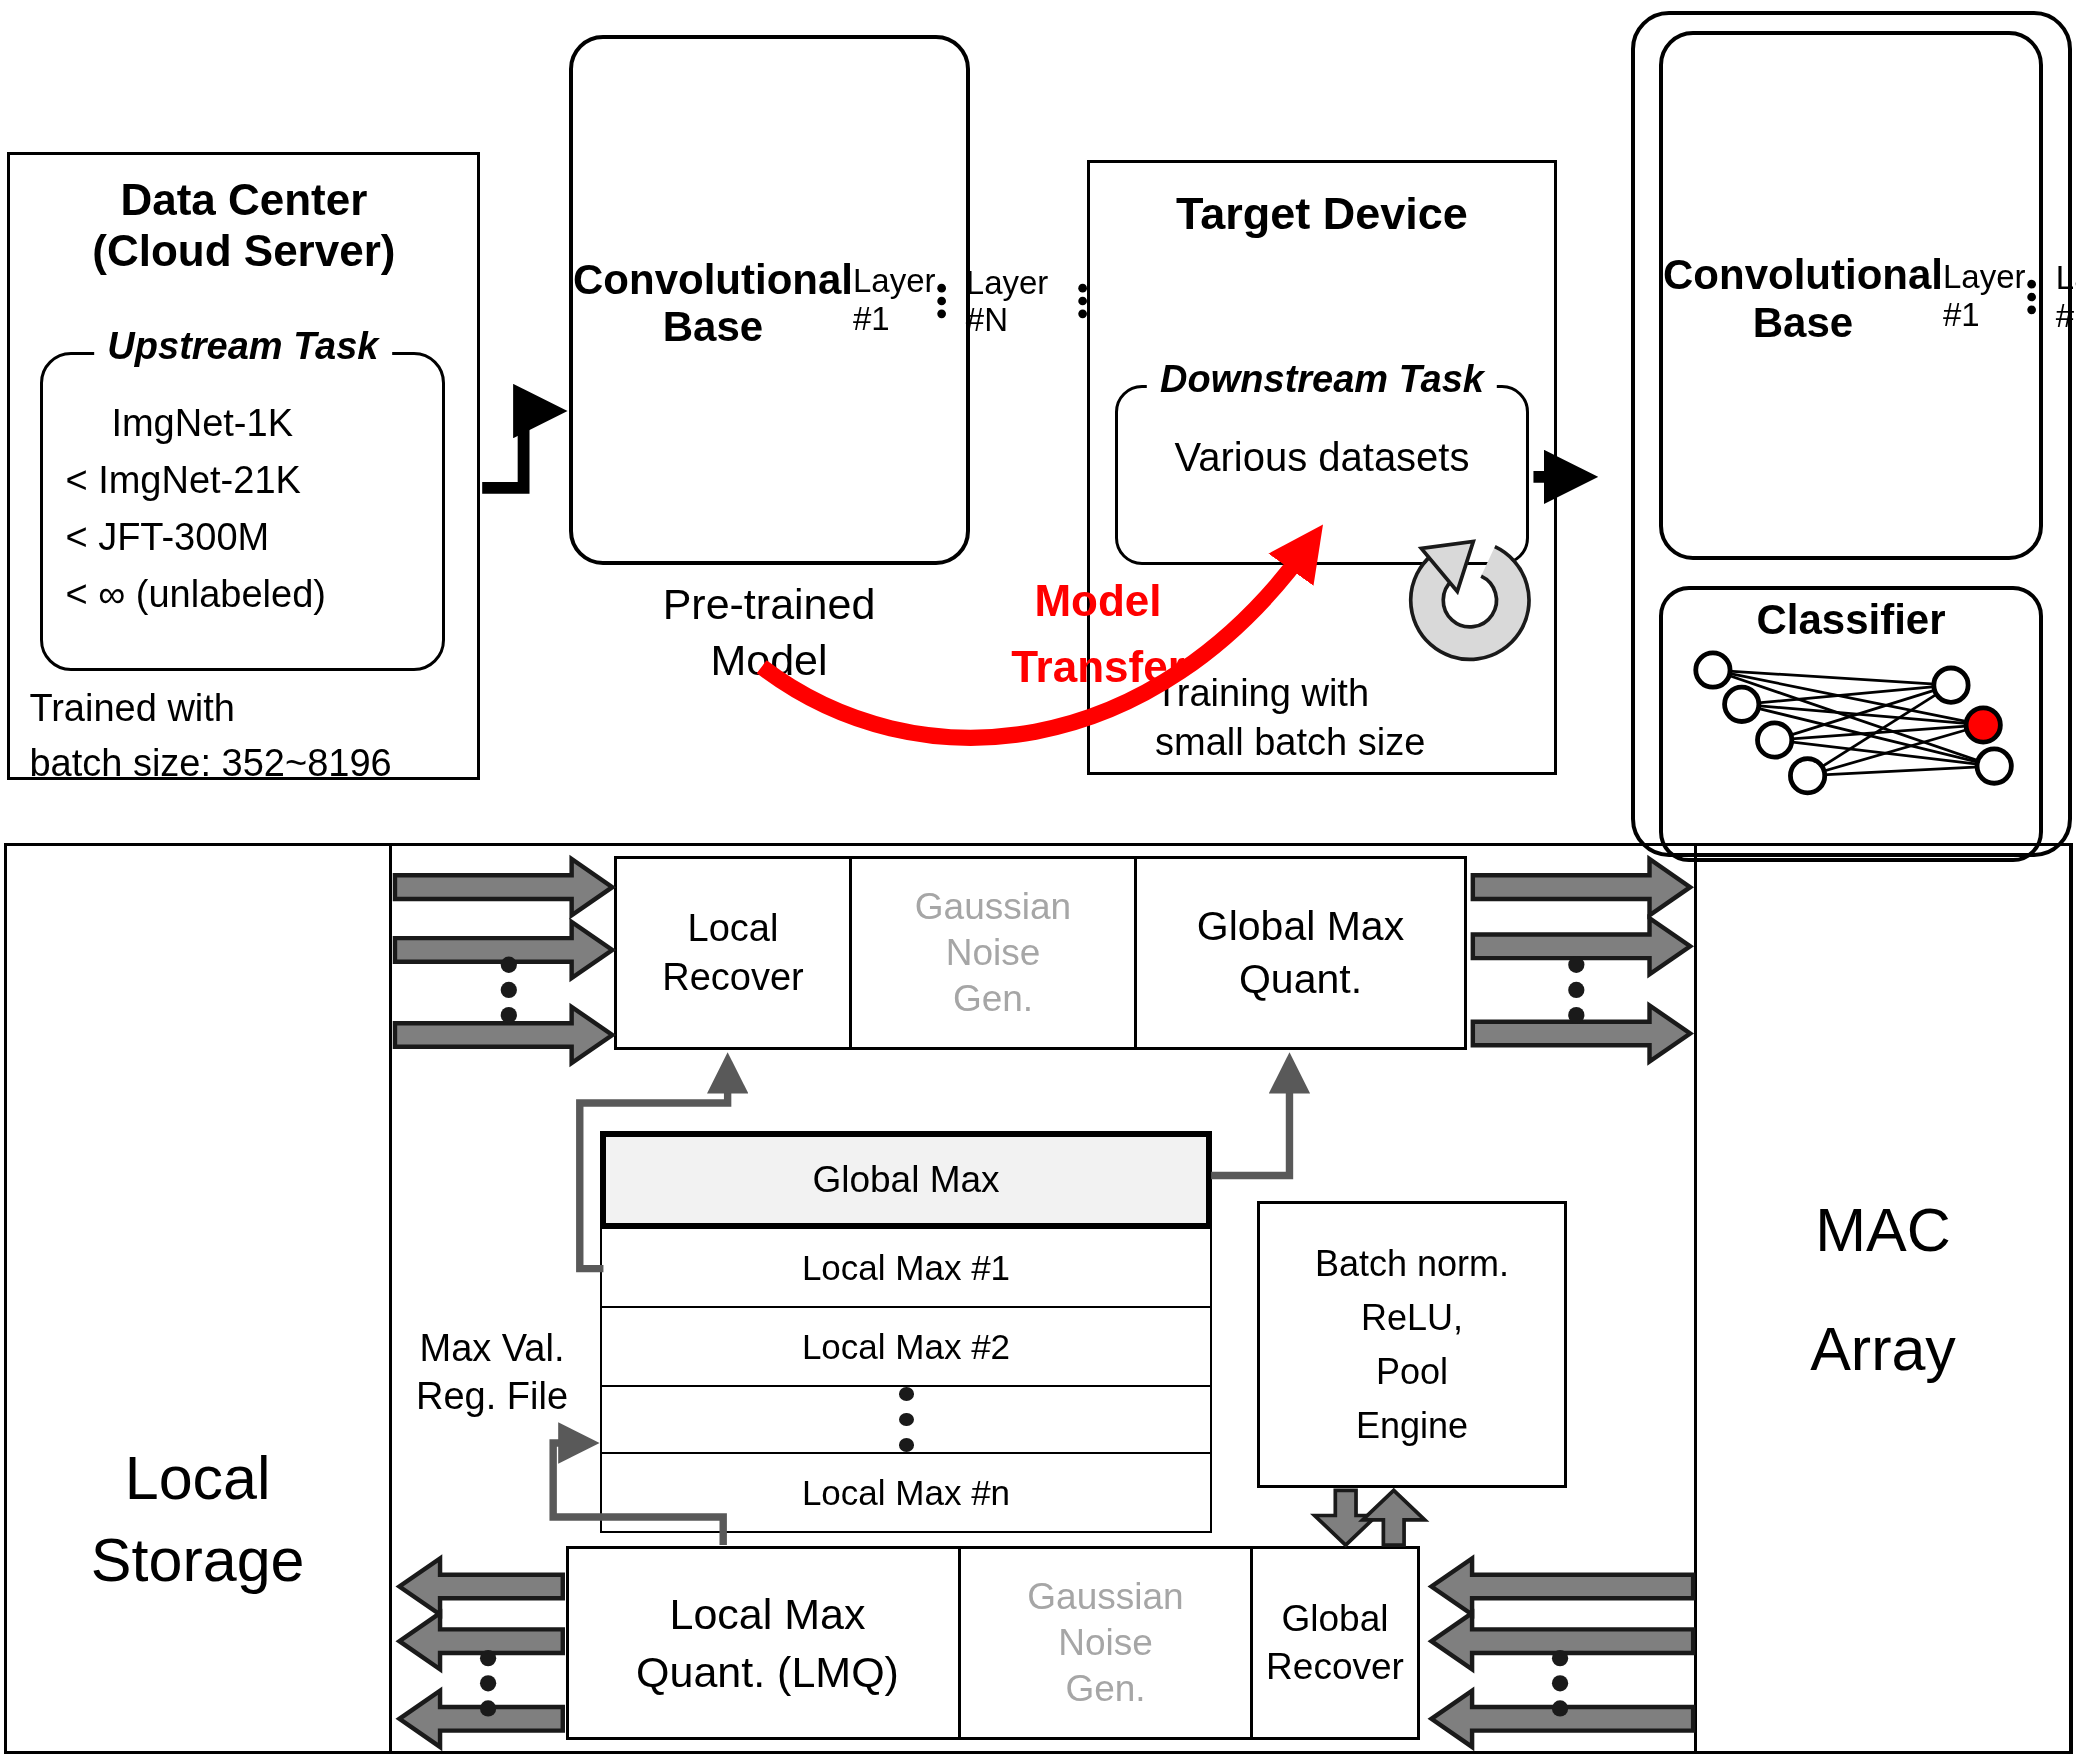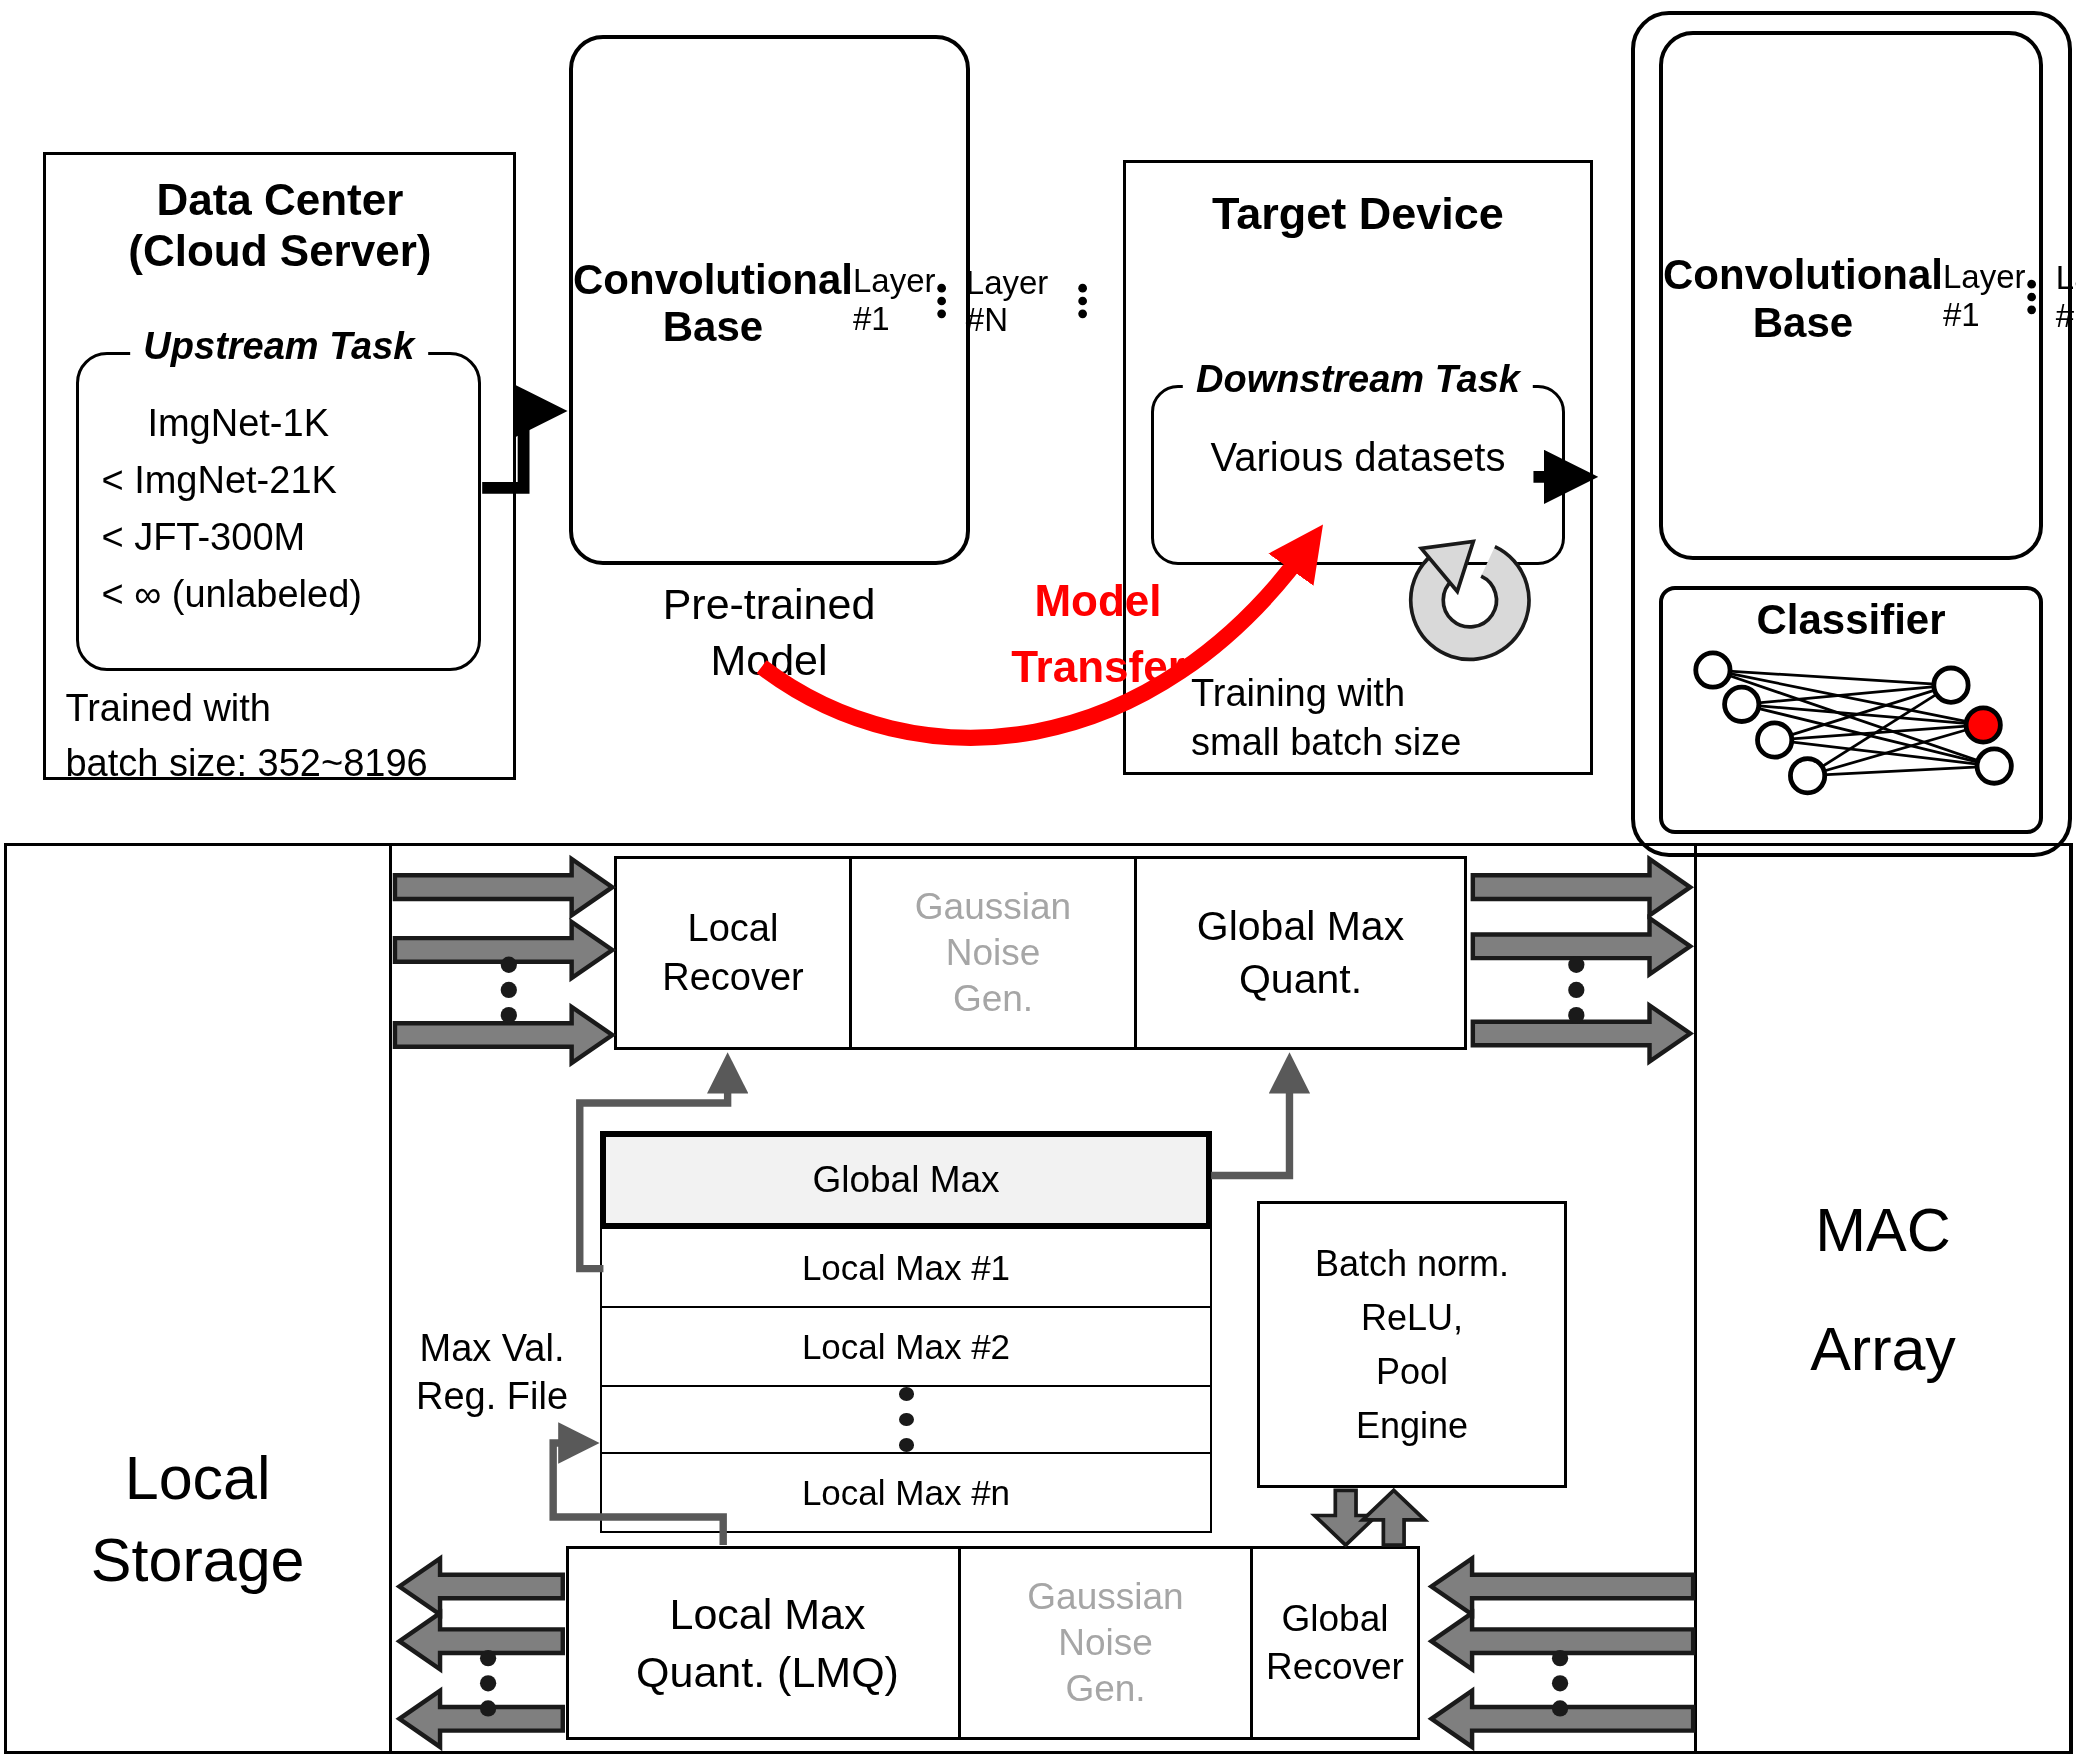--- a/index.html
+++ b/index.html
@@ -1,19 +1,19 @@
 <!DOCTYPE html>
 <html style="font-size:12px"><head>
 <meta charset="utf-8">
 <style>
   html,body{margin:0;padding:0;background:#fff;}
   #canvas{position:relative;width:2077px;height:1758px;background:#fff;
           font-family:"Liberation Sans",sans-serif;color:#000;overflow:hidden;}
   .abs{position:absolute;box-sizing:border-box;}
-  .box{border:3.7px solid #000;background:#fff;margin-left:36px;}
+  .box{border:3.7px solid #000;background:#fff;}
   .ctr{display:flex;flex-direction:column;align-items:center;text-align:center;}
   [data-bind]{white-space:pre-line;}
   
   #data-center{left:7.4px;top:152px;width:473px;height:628px;}
   .dc-title{width:100%;text-align:center;margin-top:19px;font-size:44px;font-weight:bold;line-height:1.17;}
   #upstream-box{left:30px;top:197px;width:405px;height:319px;border:3.7px solid #000;border-radius:31px;}
   .pill-label{position:absolute;top:-30px;left:50%;transform:translateX(-50%);background:#fff;
               padding:0 13.3px;font-size:38px;font-weight:bold;font-style:italic;white-space:nowrap;}
   .up-items{margin-top:40px;font-size:38px;line-height:1.5;}
   .up-items .ds-item{padding-left:22px;text-align:left;}
@@ -30,21 +30,21 @@
   #target-device{left:1087px;top:160px;width:470px;height:615px;}
   .td-title{width:100%;text-align:center;margin-top:25px;font-size:45px;font-weight:bold;}
   #downstream-box{left:25px;top:222px;width:414px;height:180px;border:3.7px solid #000;border-radius:27px;}
   .ds-body{margin-top:47px;text-align:center;font-size:40px;}
   .training-note{left:65px;top:506px;font-size:38px;line-height:1.3;text-align:left;}
   #model-transfer{left:974px;top:568px;width:248px;text-align:center;font-size:44px;font-weight:bold;
                   color:#FF0000;line-height:1.5;}
   
   #right-container{left:1631px;top:11px;width:441px;height:846px;border:4.4px solid #000;border-radius:38px;}
   #conv2{left:24px;top:16.3px;width:384px;height:529px;}
-  #classifier{left:24px;top:571px;width:384px;height:248px;border:4.4px solid #000;border-radius:16px;}
+  #classifier{left:24px;top:571px;width:384px;height:276px;border:4.4px solid #000;border-radius:30px;}
   .cls-title{margin-top:6px;font-size:42px;font-weight:bold;text-align:center;}
   
   #bottom-frame{left:3.7px;top:843px;width:2069px;height:911px;border:3px solid #000;}
   #local-storage{left:3.7px;top:843px;width:388px;height:911px;border:3px solid #000;}
   .storage-text{position:absolute;top:591px;width:100%;text-align:center;font-size:61px;line-height:1.35;}
   #mac-array{left:1694px;top:843px;width:378px;height:911px;border:3px solid #000;}
   .mac-text{position:absolute;top:325px;width:100%;text-align:center;font-size:61px;line-height:1.95;}
   .cellrow{display:flex;border:3px solid #000;background:#fff;}
   .cellrow .cell{display:flex;align-items:center;justify-content:center;text-align:center;height:100%;}
   .cellrow .cell + .cell{border-left:3px solid #000;}

